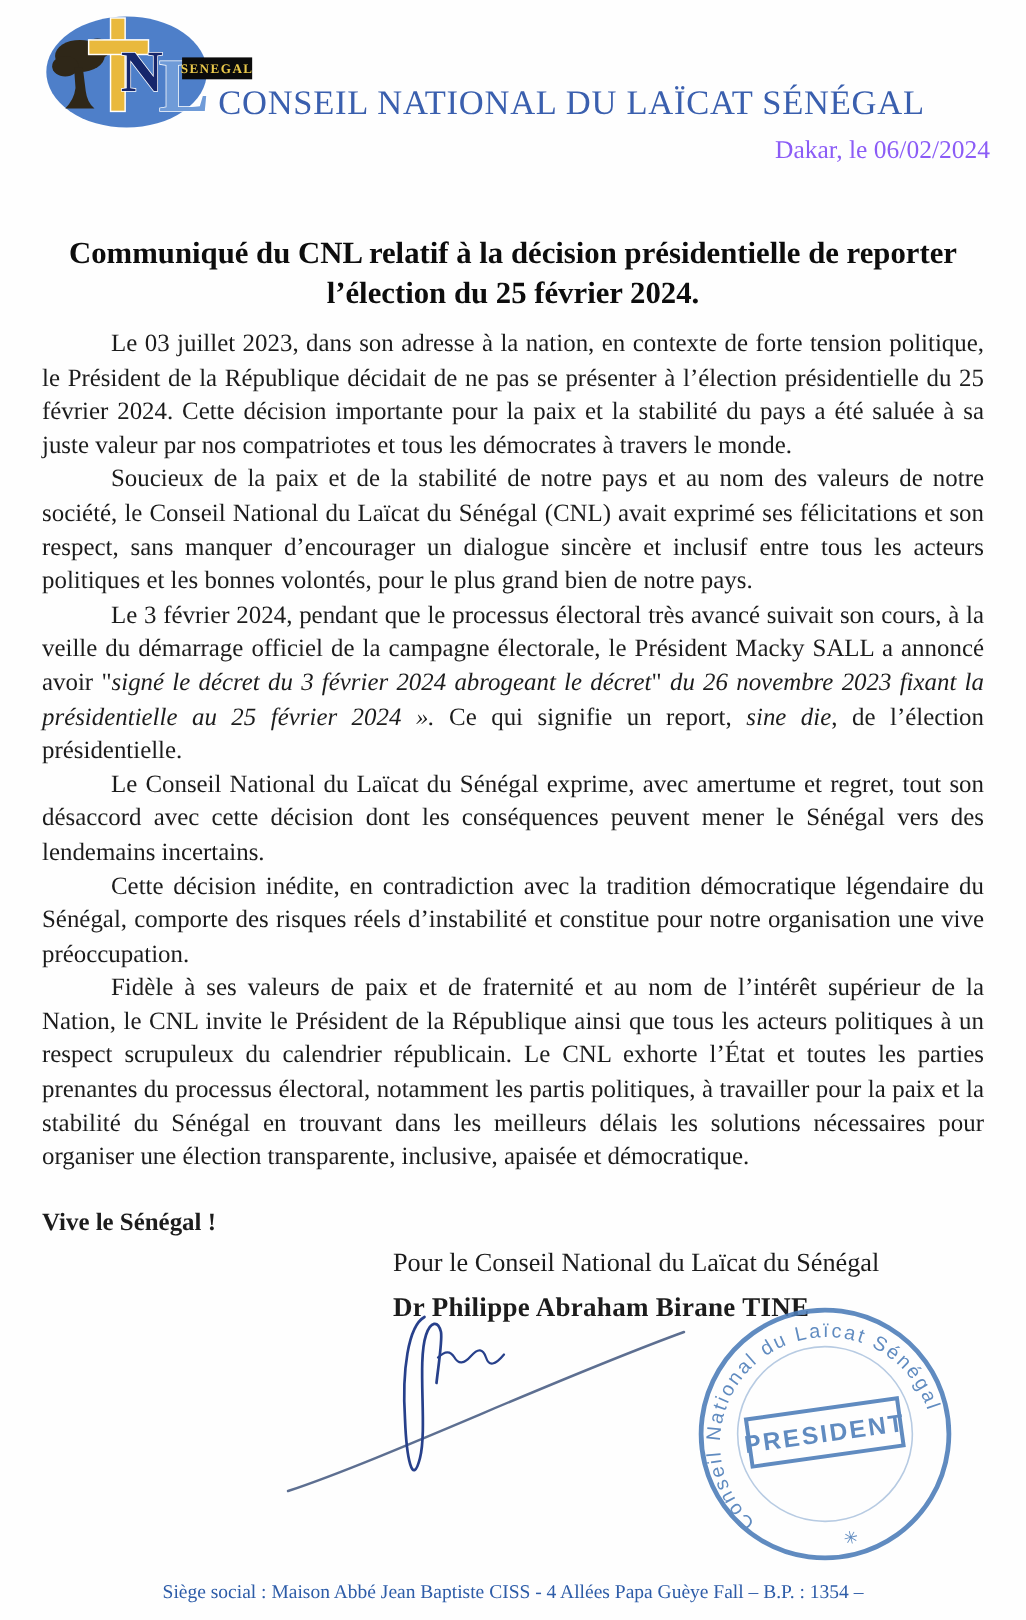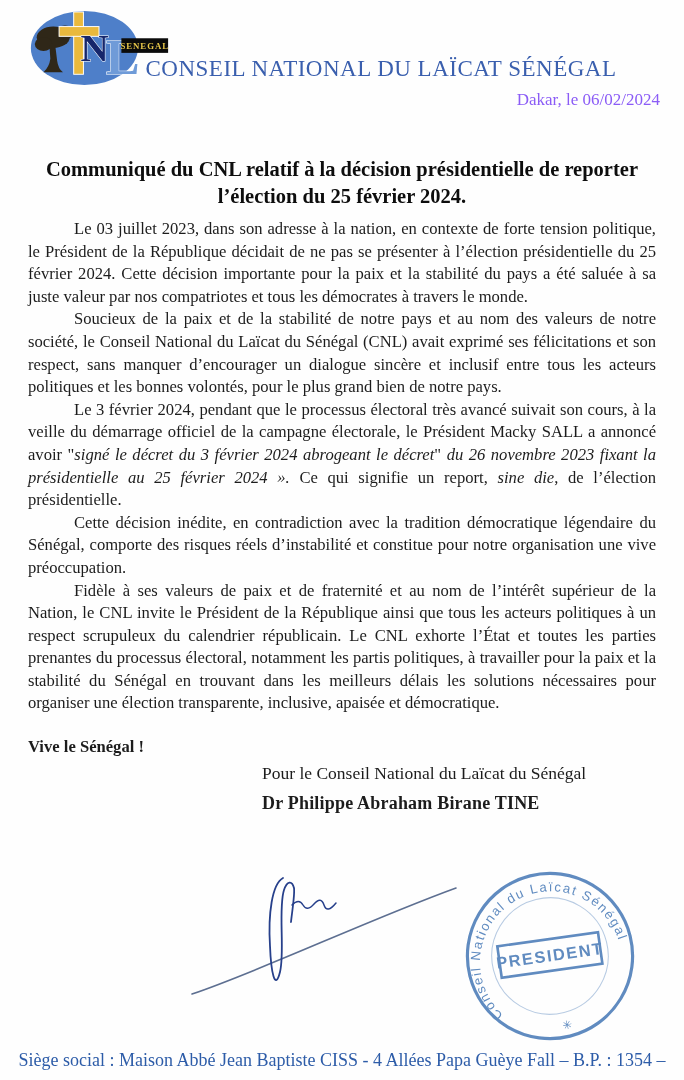--- a/index.html
+++ b/index.html
@@ -25,21 +25,21 @@
   .closing{margin:20px 28px 0;font-size:16.6px;line-height:24px;}
   .closing .blessing{margin:0;}
   .closing .vive{margin:0;font-weight:bold;}
   .signoff{margin:4px 0 0 262px;font-size:17.5px;}
   .signoff .for-org{margin:0 0 9px 0;}
   .signoff .signatory{margin:0;font-weight:bold;font-size:18px;letter-spacing:.2px;}
   .signature-svg{position:absolute;left:188px;top:872px;width:274px;height:140px;}
   .stamp{position:absolute;left:460px;top:866px;width:180px;height:180px;transform:rotate(-14deg);opacity:.88;}
   .footer{
     position:absolute;left:0;right:0;bottom:8px;text-align:center;
-    font-size:18px;line-height:23px;color:#2d5ca8;
+    font-size:13px;line-height:23px;color:#2d5ca8;
   }
   em{}
 </style>
 </head>
 <body>
 
 <div class="page">
 
   <div class="letterhead">
     <svg class="logo" viewBox="0 0 150 82">
@@ -64,20 +64,21 @@
     <div class="org-name">CONSEIL NATIONAL DU LAÏCAT SÉNÉGAL</div>
     <div class="dateline">Dakar, le 06/02/2024</div>
   </div>
 
   <h1 class="doc-title">Communiqué du CNL relatif à la décision  présidentielle de reporter l’élection du 25 février 2024.</h1>
 
   <div class="body-text">
     <p>Le 03 juillet 2023, dans son adresse à la nation, en contexte de forte tension politique, le Président de la République décidait de ne pas se présenter à l’élection présidentielle du 25 février 2024. Cette décision importante pour la paix et la stabilité du pays a été saluée à sa juste valeur par nos compatriotes et tous les démocrates à travers le monde.</p>
     <p>Soucieux de la paix et de la stabilité de notre pays et au nom des valeurs de notre société, le Conseil National du Laïcat du Sénégal (CNL) avait exprimé ses félicitations et son respect, sans manquer d’encourager un dialogue sincère et inclusif entre tous les acteurs politiques et les bonnes volontés, pour le plus grand bien de notre pays.</p>
     <p><span>Le 3 février 2024, pendant que le processus électoral très avancé suivait son cours, à la veille du démarrage officiel de la campagne électorale, le Président Macky SALL  a annoncé avoir "</span><em>signé le décret du 3 février 2024 abrogeant le décret</em><span>" </span><em>du 26 novembre 2023 fixant la présidentielle au 25 février 2024 ».</em><span> Ce qui signifie un report, </span><em>sine die</em><span>, de l’élection présidentielle.</span></p>
+    <p>Le Conseil National du Laïcat du Sénégal exprime, avec amertume et regret, tout son désaccord avec cette décision dont les conséquences peuvent mener le Sénégal vers des lendemains incertains.</p>
     <p>Cette décision inédite, en contradiction avec la tradition démocratique légendaire du Sénégal, comporte des risques réels  d’instabilité et constitue pour notre organisation une vive préoccupation.</p>
     <p>Fidèle à ses valeurs de paix et de fraternité  et au nom de l’intérêt supérieur de la Nation, le CNL invite le Président de la République ainsi que tous les acteurs politiques à un respect scrupuleux du calendrier républicain. Le CNL exhorte l’État et toutes les parties prenantes du processus électoral, notamment les partis politiques, à travailler pour la paix et la stabilité du Sénégal en trouvant dans les meilleurs délais les solutions nécessaires pour organiser une élection transparente, inclusive, apaisée et démocratique.</p>
   </div>
 
   <div class="closing">
     <p class="vive">Vive le Sénégal !</p>
   </div>
 
   <div class="signoff">
     <p class="for-org">Pour le Conseil National du Laïcat du Sénégal</p>

